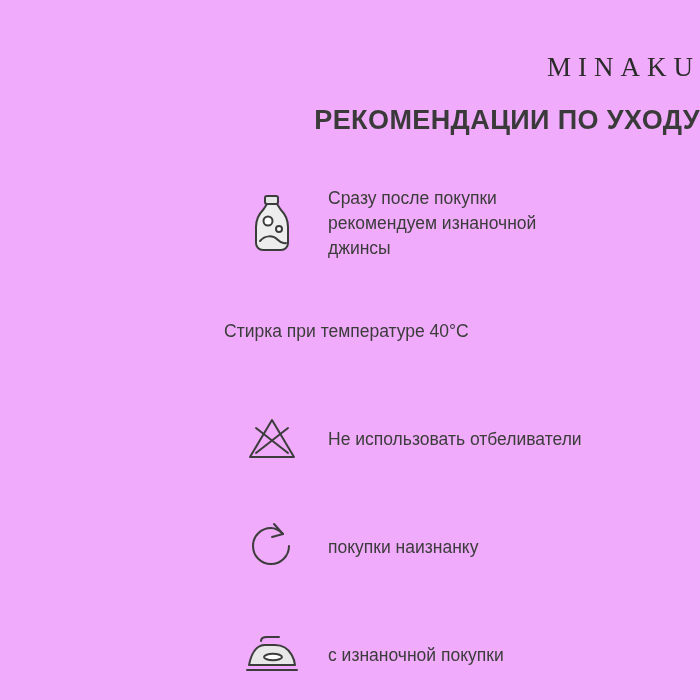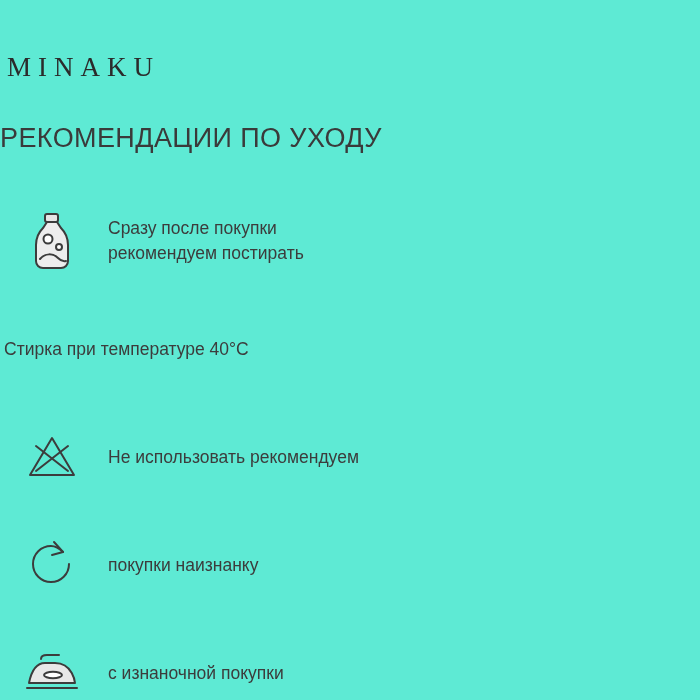--- a/index.html
+++ b/index.html
@@ -13,36 +13,36 @@
     font-family: "Liberation Sans", sans-serif;
     color: #3c3c3c;
     overflow: hidden;
   }
   .page {
     width: 700px;
     height: 700px;
     box-sizing: border-box;
     display: flex;
     flex-direction: column;
-    align-items: flex-start;
-    background: #5eead4;
+    align-items: flex-end;
+    background: #f0abfc;
   }
   .brand {
     margin-top: 52px;
     font-family: "Liberation Serif", serif;
     font-size: 27px;
     letter-spacing: 7px;
     color: #2b2b2b;
     text-indent: 7px;
     font-weight: 400;
   }
   .title {
-    margin-top: 40px;
+    margin-top: 22px;
     font-size: 27px;
-    font-weight: normal;
+    font-weight: bold;
     letter-spacing: 0.4px;
     color: #3a3a3a;
     text-align: center;
   }
   .list {
     margin-top: 44px;
     width: 480px;
     display: flex;
     flex-direction: column;
     gap: 22px;
@@ -89,40 +89,41 @@
         <svg width="54" height="60" viewBox="0 0 54 60" fill="none" stroke="#3c3c3c" stroke-width="2">
           <rect x="20" y="3" width="13" height="8" rx="2" fill="#e6e6e6"></rect>
           <path d="M22 11 L18 17 C13 22 11 27 11 34 L11 50 C11 54 14 57 18 57 L36 57 C40 57 43 54 43 50 L43 34 C43 27 41 22 36 17 L32 11 Z" fill="#ededed"></path>
           <circle cx="23" cy="28" r="4.5" fill="#ffffff"></circle>
           <circle cx="34" cy="36" r="3" fill="#ffffff"></circle>
           <path d="M15 48 C20 42 28 42 33 47 C36 50 38 51 41 50" stroke-linecap="round" fill="none"></path>
         </svg>
       </div>
       <div class="text-cell">
         <span class="line">Сразу после покупки</span>
-        <span class="line">рекомендуем постирать</span>
+        <span class="line">рекомендуем изнаночной</span>
+        <span class="line">джинсы</span>
       </div>
     </div>
 
     <div class="row">
       <div class="text-cell">
         <span class="line">Стирка при температуре 40°С</span>
       </div>
     </div>
 
     <div class="row">
       <div class="icon-cell">
         <svg width="56" height="48" viewBox="0 0 56 48" fill="none" stroke="#3c3c3c" stroke-width="2">
           <path d="M28 5 L50 42 L6 42 Z" stroke-linejoin="round"></path>
           <path d="M12 13 L44 38" stroke-linecap="round"></path>
           <path d="M44 13 L12 38" stroke-linecap="round"></path>
         </svg>
       </div>
       <div class="text-cell">
-        <span class="line">Не использовать рекомендуем</span>
+        <span class="line">Не использовать отбеливатели</span>
       </div>
     </div>
 
     <div class="row">
       <div class="icon-cell">
         <svg width="54" height="54" viewBox="0 0 54 54" fill="none" stroke="#3c3c3c" stroke-width="2">
           <path d="M38 14 C34 10 30 8 26 8 C16 8 8 16 8 26 C8 36 16 44 26 44 C36 44 44 36 44 26" stroke-linecap="round"></path>
           <path d="M29 4 L38 14 L27 17" stroke-linejoin="round" stroke-linecap="round"></path>
         </svg>
       </div>

